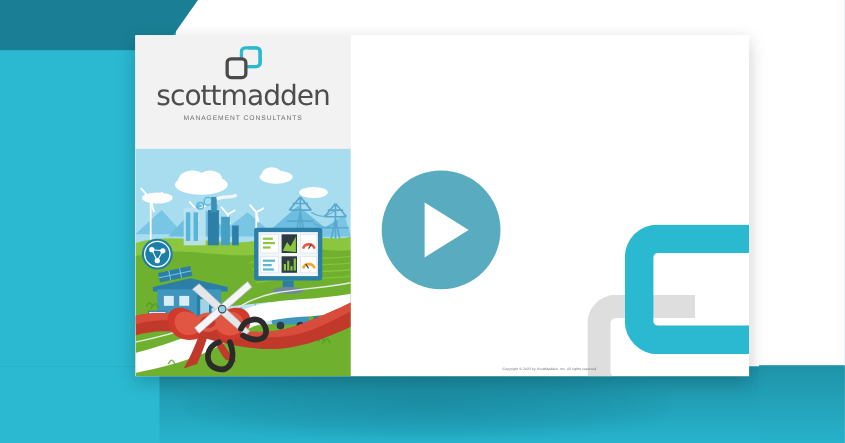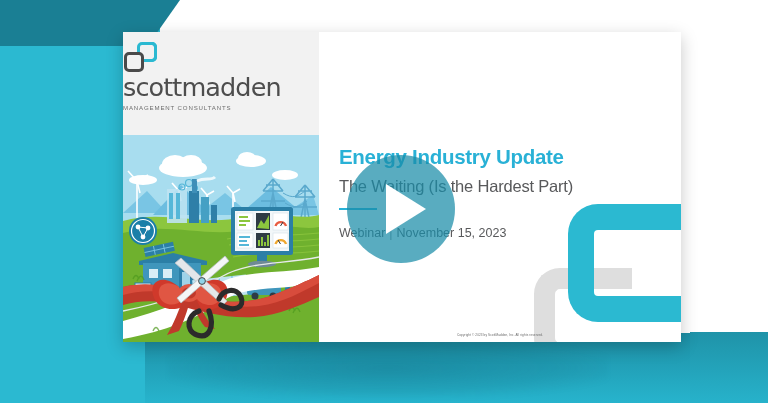--- a/index.html
+++ b/index.html
@@ -62,21 +62,21 @@
   
   .left-panel {
     width:196px; height:100%;
     position:relative; overflow:hidden;
     background:#f2f2f2;
     flex:0 0 196px;
   }
   .logo-zone {
     height:103px; background:#f2f2f2;
     display:flex; flex-direction:column;
-    align-items:flex-start; justify-content:flex-start;
+    align-items:center; justify-content:flex-start;
     padding-top:10px;
   }
   .logo-mark { position:relative; width:34px; height:30px; margin-bottom:3px; }
   .logo-sq-teal {
     position:absolute; right:0; top:0; width:20px; height:20px;
     border:3.2px solid #2bb9d1; border-radius:5px;
   }
   .logo-sq-dark {
     position:absolute; left:1px; bottom:0; width:20px; height:20px;
     border:3.2px solid #4a4a4a; border-radius:5px;
@@ -383,28 +383,20 @@
             <path d="M98 170 C112 178 122 172 118 162 C114 152 100 154 96 164"></path>
             <path d="M86 176 C92 192 86 204 74 200 C62 196 64 180 76 176"></path>
           </g>
         </g>
       </svg>
     </div>
   </div>
 
   <div class="right-panel">
 
-    <div class="title-block">
-      <div class="slide-title">Energy Industry Update</div>
-      <div class="slide-subtitle">The Waiting (Is the Hardest Part)</div>
-      <div class="rule"></div>
-      <div class="slide-meta">
-        <span>Webinar</span><span class="sep">|</span><span>November 15, 2023</span>
-      </div>
-    </div>
 
     <div class="bracket-wrap">
       <div class="bracket bracket-gray"></div>
       <div class="bracket-teal-grp">
         <div class="bracket" style="left:0;top:0;"></div>
 
       </div>
     </div>
 
     <div class="copyright">Copyright © 2023 by ScottMadden, Inc. All rights reserved.</div>

